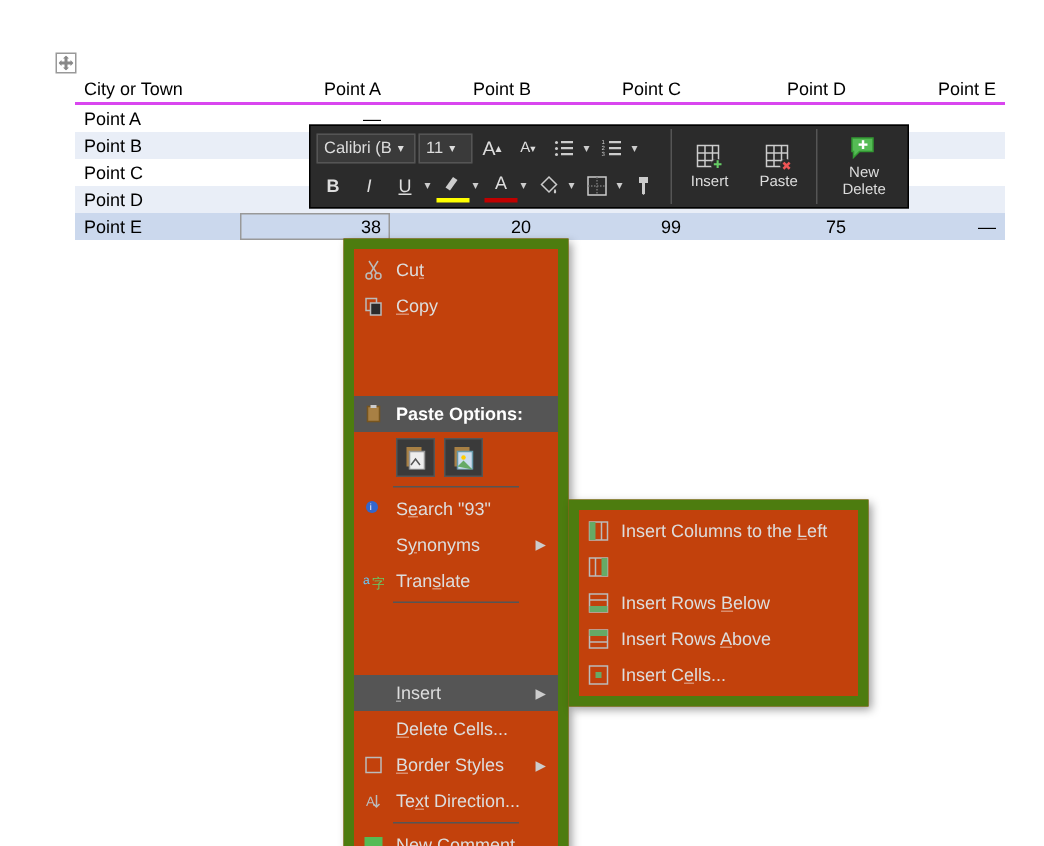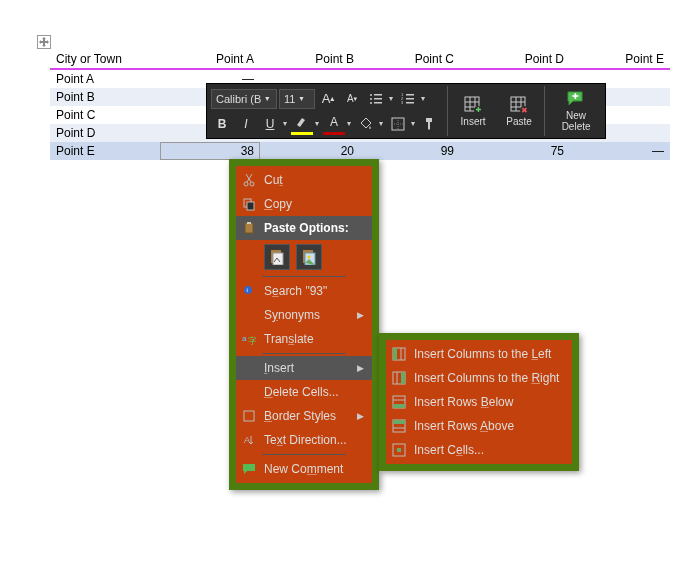--- a/index.html
+++ b/index.html
@@ -32,21 +32,21 @@
   .big-btn { display:flex; flex-direction:column; align-items:center; justify-content:center; width:46px; font-size:10px; color:#ddd; cursor:pointer; padding:2px;}
   .big-btn svg { width:18px; height:18px; fill:#ccc; margin-bottom:2px;}
   .big-btn .lbl { text-align:center; line-height:11px;}
   .color-under.y { border-bottom:3px solid #FFFF00; }
   .color-under.r { border-bottom:3px solid #C00000; }
 
   
   .ctx { position: absolute; background:#c2410c; border:7px solid #4d7c0f; color:#ddd; font-size:12px; box-shadow:2px 2px 6px rgba(0,0,0,0.4); padding:2px 0;}
   .ctx.main { left:229px; top:159px; width:150px;}
   .ctx .item { display:flex; align-items:center; height:24px; padding:0 8px 0 4px; gap:6px; cursor:default; position:relative;}
-  .ctx .item.hl { background:#555;}
+  .ctx .item.hl { background:#555;margin-top:48px;}
   .ctx .item .ic { width:18px; height:18px; display:flex; align-items:center; justify-content:center;}
   .ctx .item .ic svg { width:14px; height:14px; fill:#bbb;}
   .ctx .item .txt { flex:1;}
   .ctx .item .arr { font-size:9px; color:#ccc;}
   .ctx .item.hdr { color:#fff; font-weight:bold;}
   .ctx .sep { height:1px; background:#555; margin:2px 26px 2px 26px;}
   .ctx .paste-icons { display:flex; gap:6px; padding:4px 0 4px 28px;}
   .ctx .paste-icons .pi { width:26px; height:26px; border:1px solid #555; background:#3a3a3a; display:flex; align-items:center; justify-content:center;}
   .ctx .paste-icons .pi svg { width:16px;height:16px;}
   .ctx.sub { left:379px; top:333px; width:200px;}
@@ -362,21 +362,20 @@
       <span class="txt">Insert Columns to the <span class="underline-accesskey">L</span>eft</span>
     </div>
   <div class="item">
       <span class="ic">
         <svg viewBox="0 0 14 14">
           <rect x="1" y="1" width="12" height="12" fill="none" stroke="#bbb"></rect>
           <rect x="9" y="1" width="4" height="12" fill="#6a6"></rect>
           <line x1="5" y1="1" x2="5" y2="13" stroke="#bbb"></line>
         </svg>
       </span>
-      <span class="txt">Insert Columns to the <span class="underline-accesskey">R</span>ight</span>
     </div>
   <div class="item">
       <span class="ic">
         <svg viewBox="0 0 14 14">
           <rect x="1" y="1" width="12" height="12" fill="none" stroke="#bbb"></rect>
           <rect x="1" y="9" width="12" height="4" fill="#6a6"></rect>
           <line x1="1" y1="5" x2="13" y2="5" stroke="#bbb"></line>
         </svg>
       </span>
       <span class="txt">Insert Rows <span class="underline-accesskey">B</span>elow</span>

